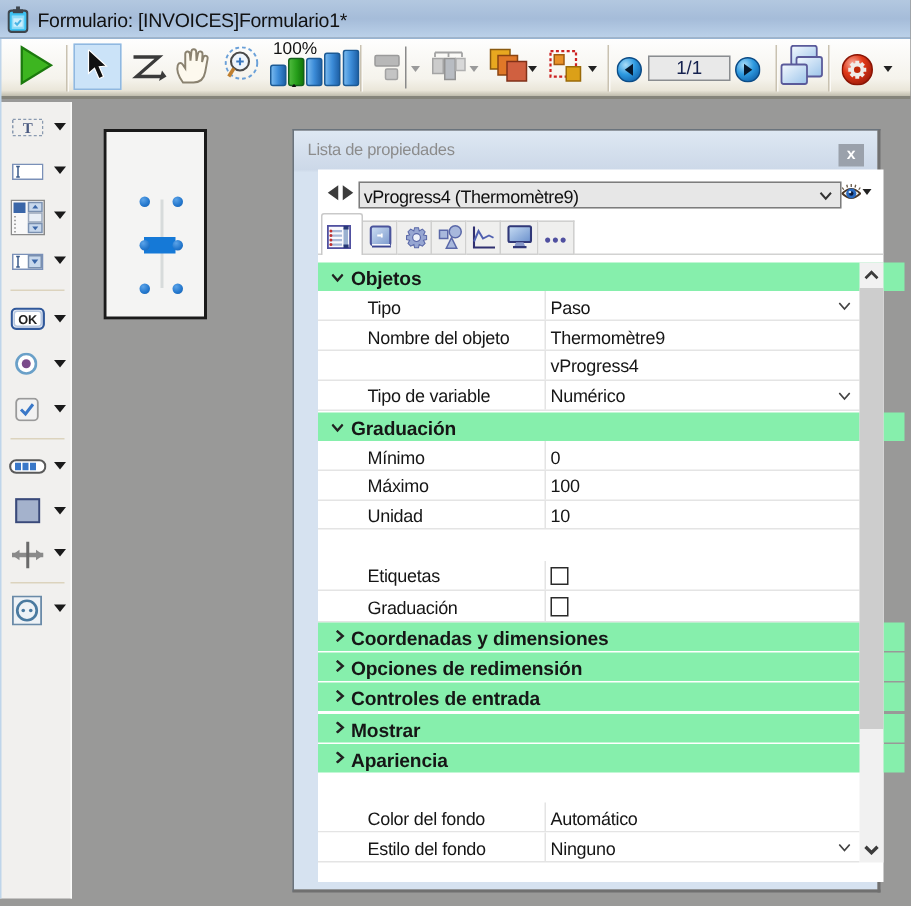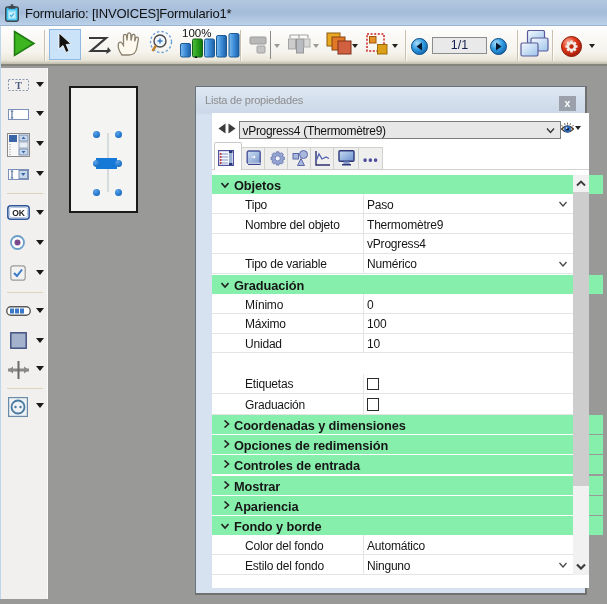--- a/index.html
+++ b/index.html
@@ -484,26 +484,20 @@
           <path d="M2.5 0.5 L6.5 4 L2.5 7.5" stroke="#222" stroke-width="1.6" fill="none"></path>
         </svg>
         <span>Mostrar</span>
       </div>
     <div class="hdr" style="top:382.8px;height:19.3px">
         <svg class="chev" style="left:10px;top:5px" viewBox="0 0 8 8">
           <path d="M2.5 0.5 L6.5 4 L2.5 7.5" stroke="#222" stroke-width="1.6" fill="none"></path>
         </svg>
         <span>Apariencia</span>
       </div>
-    <div class="hdr" style="top:403.1px;height:19.3px">
-        <svg class="chev" style="left:9px;top:6px" viewBox="0 0 8 8">
-          <path d="M0.5 2 L4 6 L7.5 2" stroke="#222" stroke-width="1.6" fill="none"></path>
-        </svg>
-        <span>Fondo y borde</span>
-      </div>
     <div class="row" style="top:422.4px;height:19.6px">
         <div class="colsep"></div>
         <div class="lbl">Color del fondo</div>
         <div class="val">Automático</div>
       </div>
     <div class="row" style="top:442px;height:20px">
         <div class="colsep"></div>
         <div class="lbl">Estilo del fondo</div>
         <div class="val">Ninguno</div>
         <svg class="chev" style="left:347px;top:6px" viewBox="0 0 8 8">

